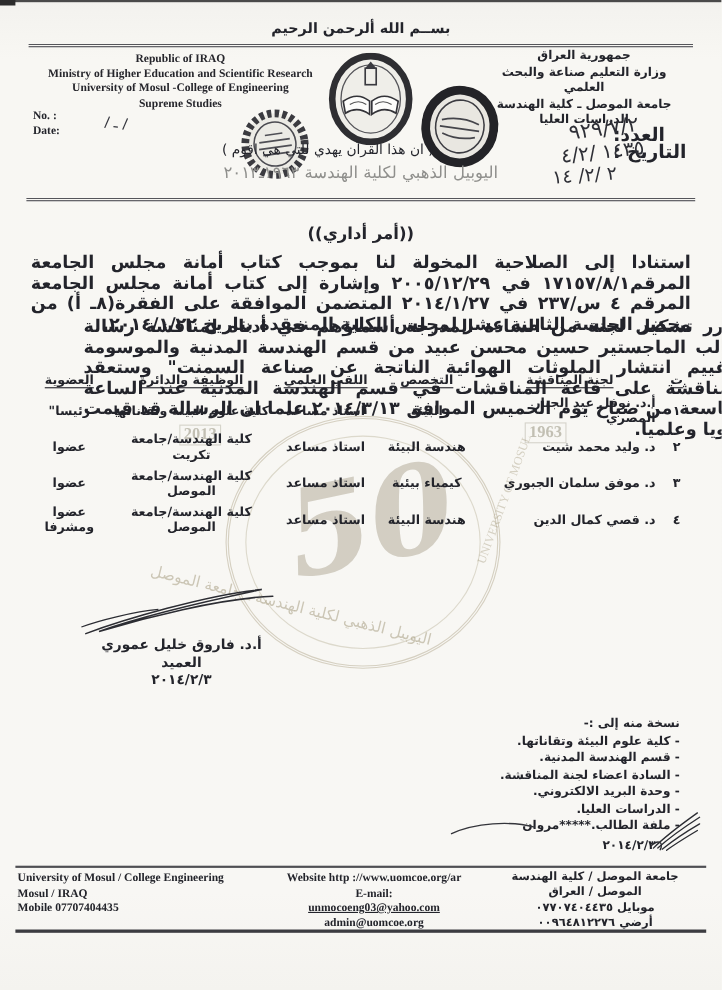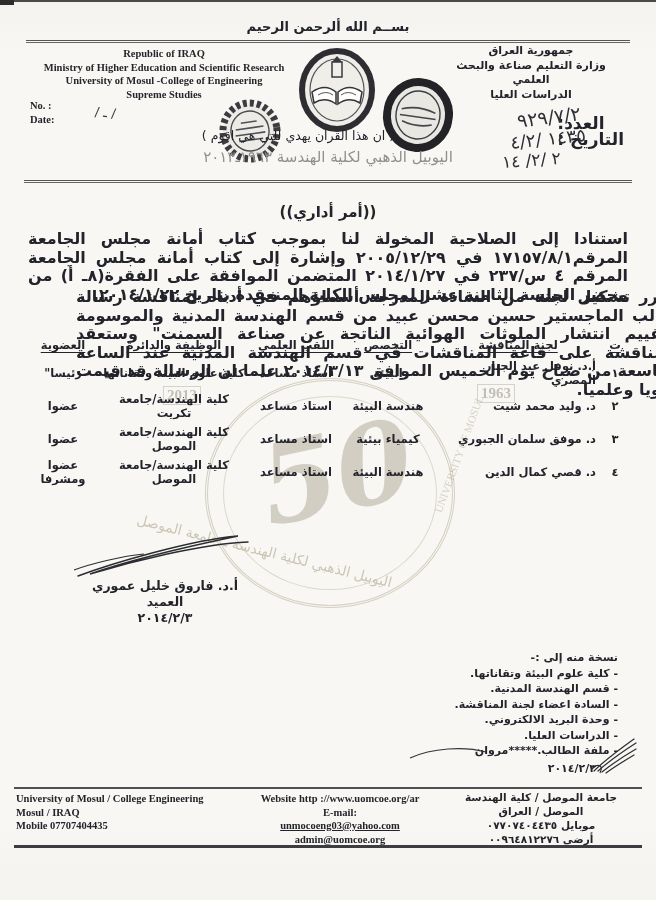--- a/index.html
+++ b/index.html
@@ -195,20 +195,21 @@
     <svg class="seal seal-round" width="70" height="74" viewBox="0 0 70 74">
       <ellipse cx="35" cy="37" rx="31" ry="33" fill="#e9e7e1" stroke="#232327" stroke-width="8"></ellipse>
       <ellipse cx="35" cy="37" rx="22" ry="24" fill="none" stroke="#3c3c42" stroke-width="1.4"></ellipse>
       <path d="M18 33 Q35 27 52 33 M17 39 H53 M20 45 Q35 50 50 45" stroke="#45454b" stroke-width="1.6" fill="none"></path>
     </svg>
   </div>
 
   <div class="hdr-ar">
     <div>جمهورية العراق</div>
     <div>وزارة التعليم صناعة والبحث العلمي</div>
+    <div>جامعة الموصل ـ كلية الهندسة</div>
     <div>الدراسات العليا</div>
   </div>
   <div class="hdr-ar-meta">
     <div>العدد:</div>
     <div>التاريخ :</div>
   </div>
   <div class="hw hw-number">٩٢٩/٧/٢</div>
   <div class="hw hw-date1">١٤٣٥ /٤/٢</div>
   <div class="hw hw-date2">٢ /٢/ ١٤</div>
 

